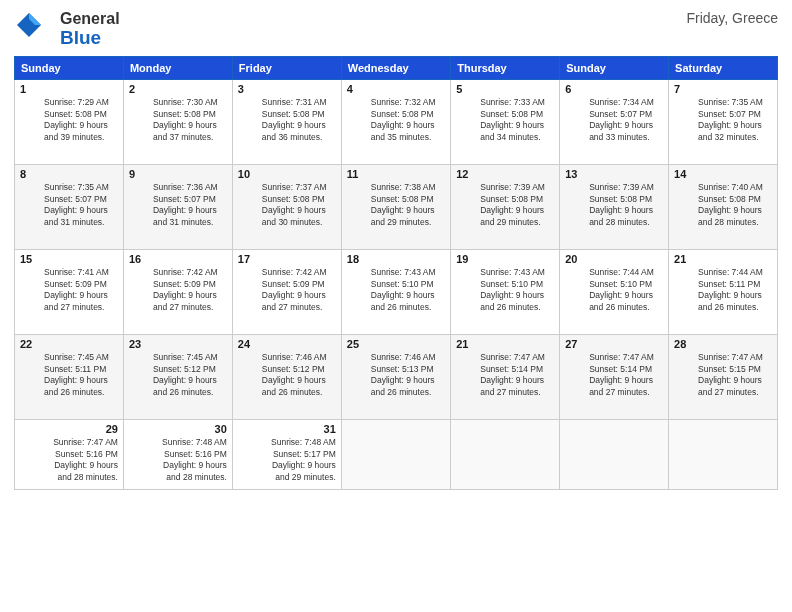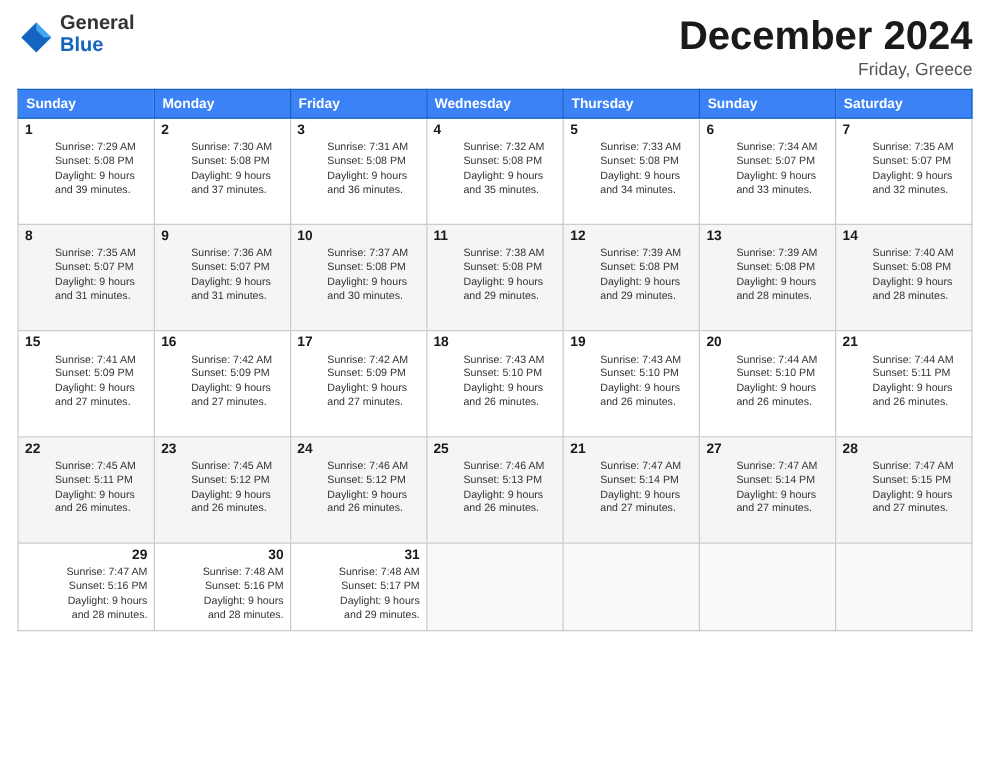--- a/index.html
+++ b/index.html
@@ -16,22 +16,22 @@
       padding: 10px 14px;
     }
     .header {
       display: flex;
       justify-content: space-between;
       align-items: flex-start;
       margin-bottom: 8px;
     }
     .logo {
       display: flex;
-      align-items: flex-end;
-      gap: 4px;
+      align-items: flex-start;
+      gap: 16px;
     }
     .logo-icon {
       width: 30px;
       height: 30px;
     }
     .title-block {
       text-align: right;
     }
     .month-title {
       font-size: 32px;
@@ -41,21 +41,21 @@
     .subtitle {
       font-size: 14px;
       color: #555;
     }
     .calendar-table {
       width: 100%;
       border-collapse: collapse;
       font-size: 9px;
     }
     .calendar-table th {
-      background: #3b82f6;
+      background: #1d4ed8;
       color: #fff;
       text-align: left;
       padding: 5px 6px;
       font-size: 11px;
       font-weight: bold;
       border: 1px solid #1565c0;
     }
     .calendar-table td {
       vertical-align: top;
       border: 1px solid #ccc;
@@ -93,25 +93,24 @@
 
 <div class="page">
   <div class="header">
     <div class="logo">
       <svg class="logo-icon" viewBox="0 0 40 40">
         <polygon points="20,4 36,20 20,36 4,20" fill="#1565c0"></polygon>
         <polygon points="20,4 36,20 28,20 20,12" fill="#42a5f5"></polygon>
       </svg>
       <div>
         <div style="font-size:16px;font-weight:bold;color:#333;line-height:1.1">General</div>
-        <div style="font-size:16px;font-weight:bold;color:#1565c0;line-height:1.1">Blue</div>
+        <div style="font-size:19px;font-weight:bold;color:#1565c0;line-height:1.1">Blue</div>
       </div>
     </div>
     <div class="title-block">
-      <div class="month-title">December 2024</div>
       <div class="subtitle">Friday, Greece</div>
     </div>
   </div>
 
   <table class="calendar-table">
     <thead>
       <tr>
 
       <th>Sunday</th>
           <th>Monday</th>

